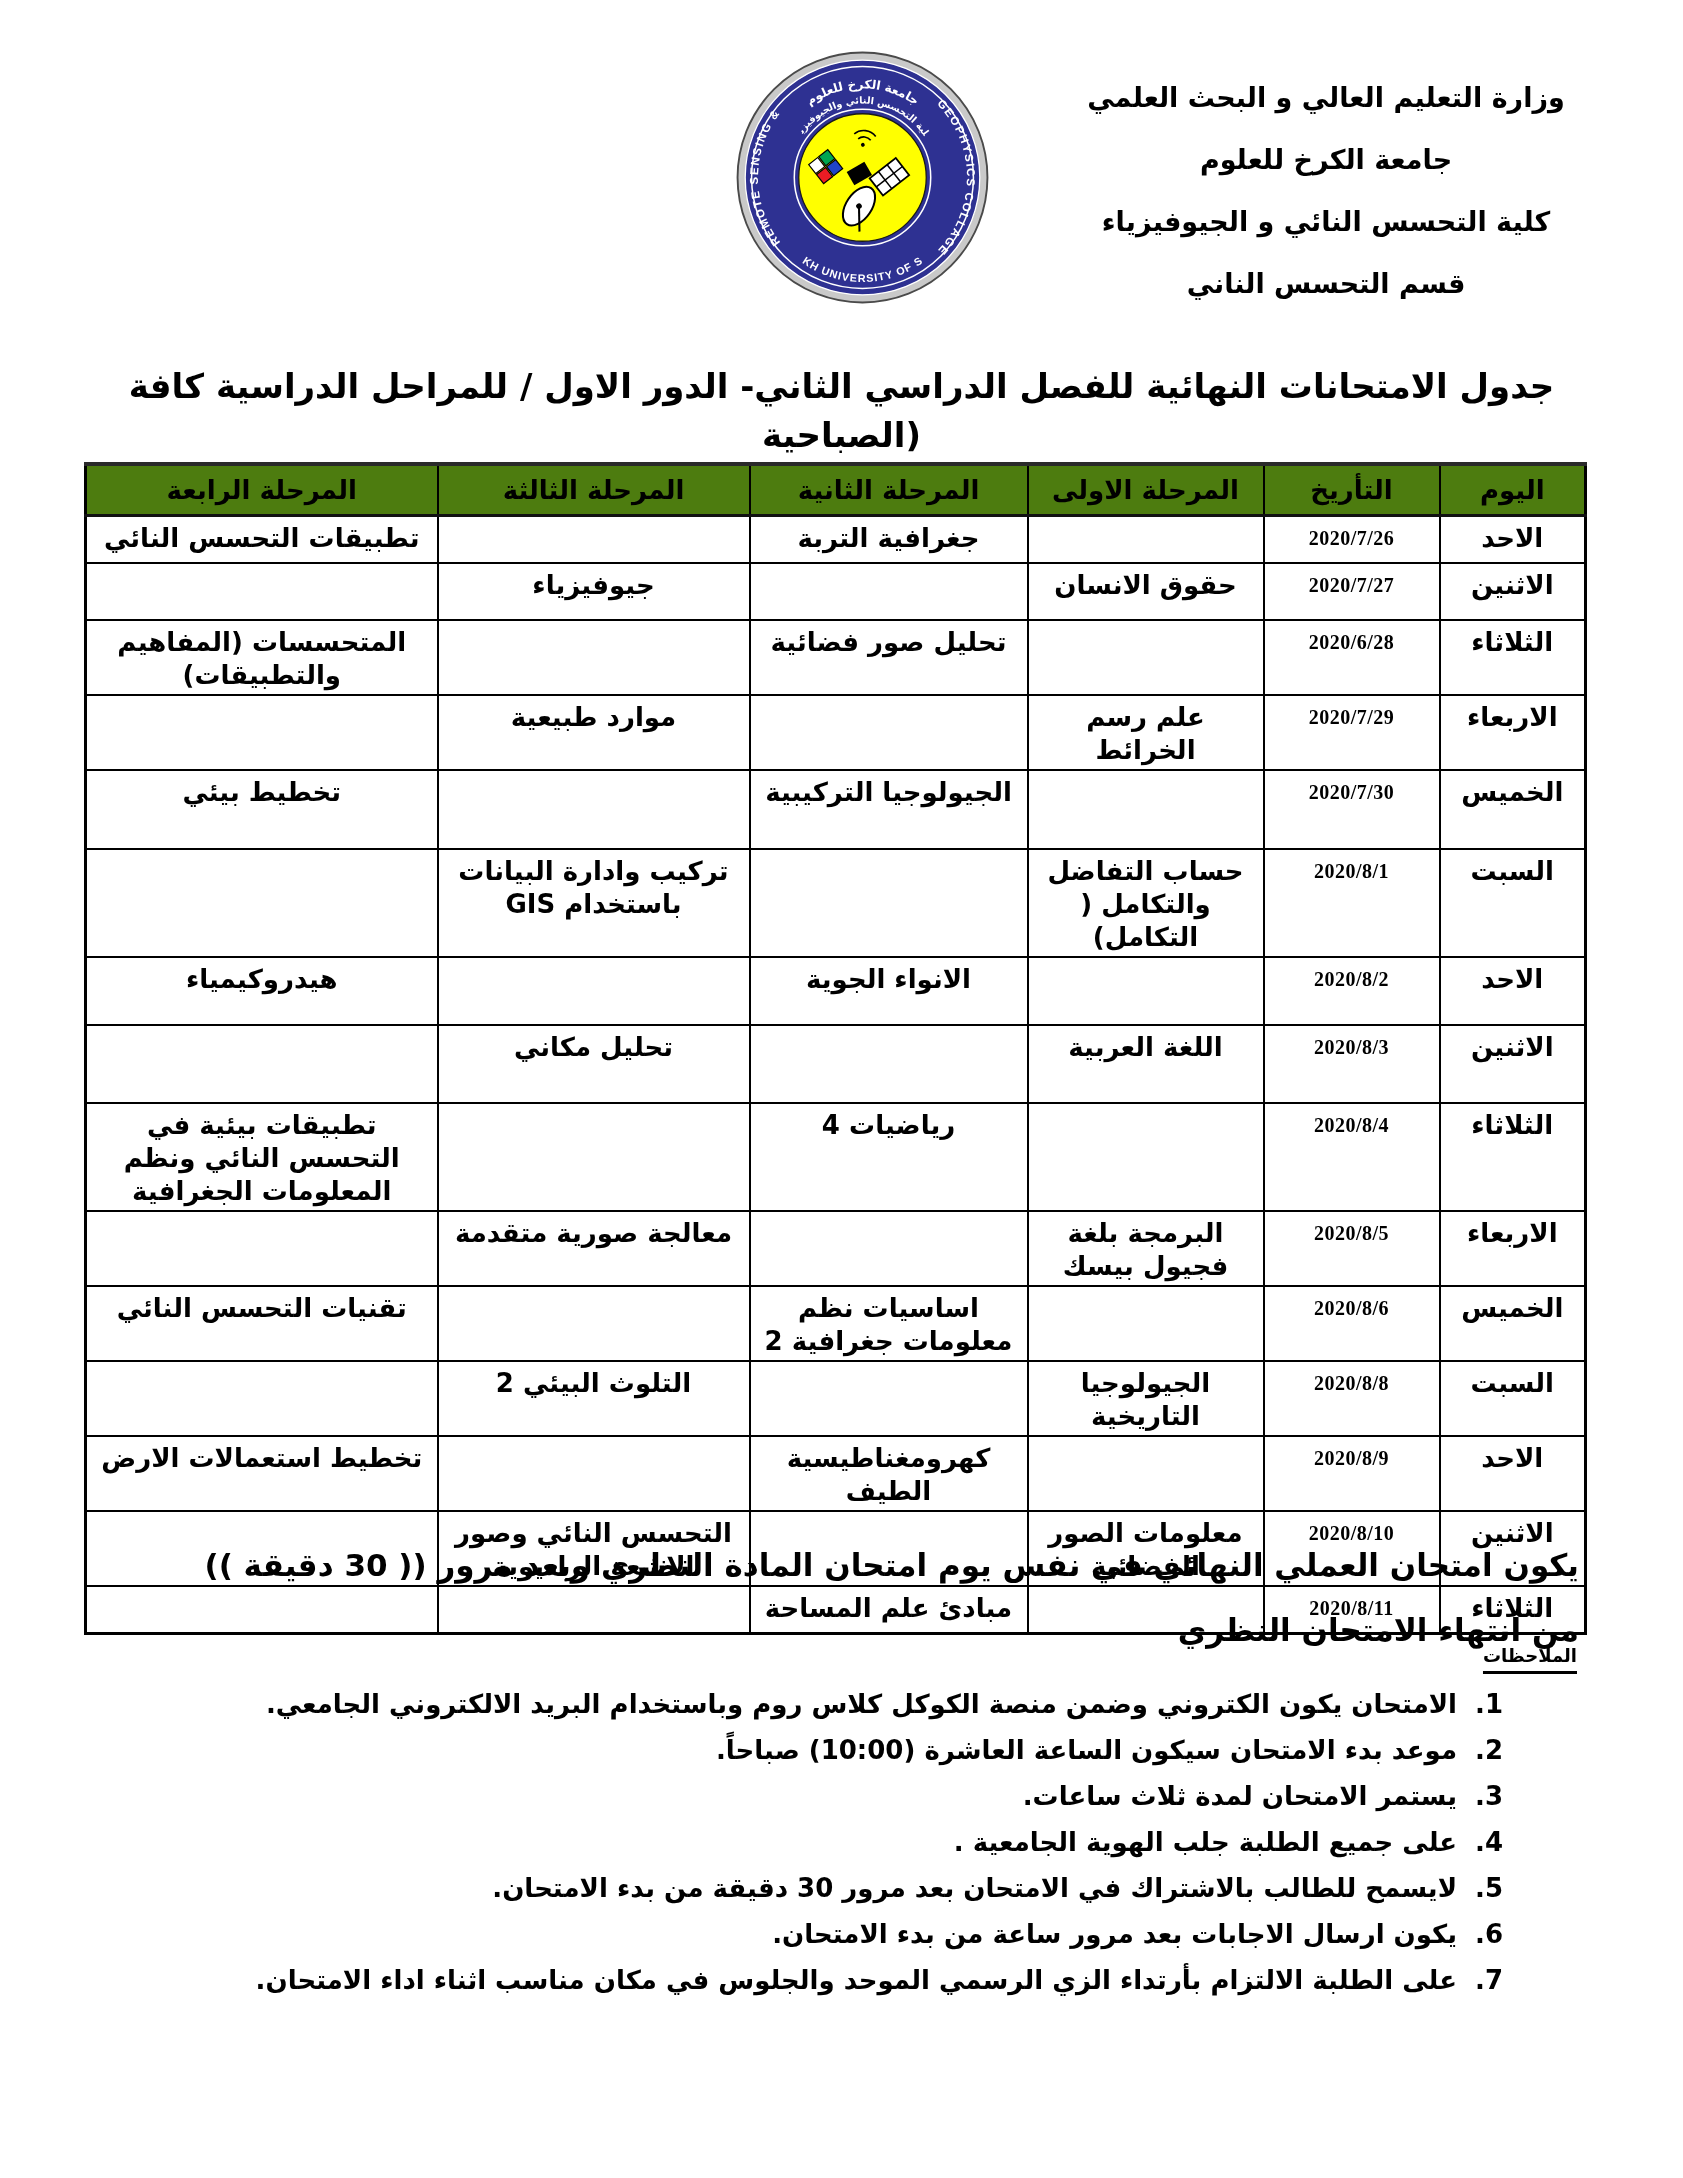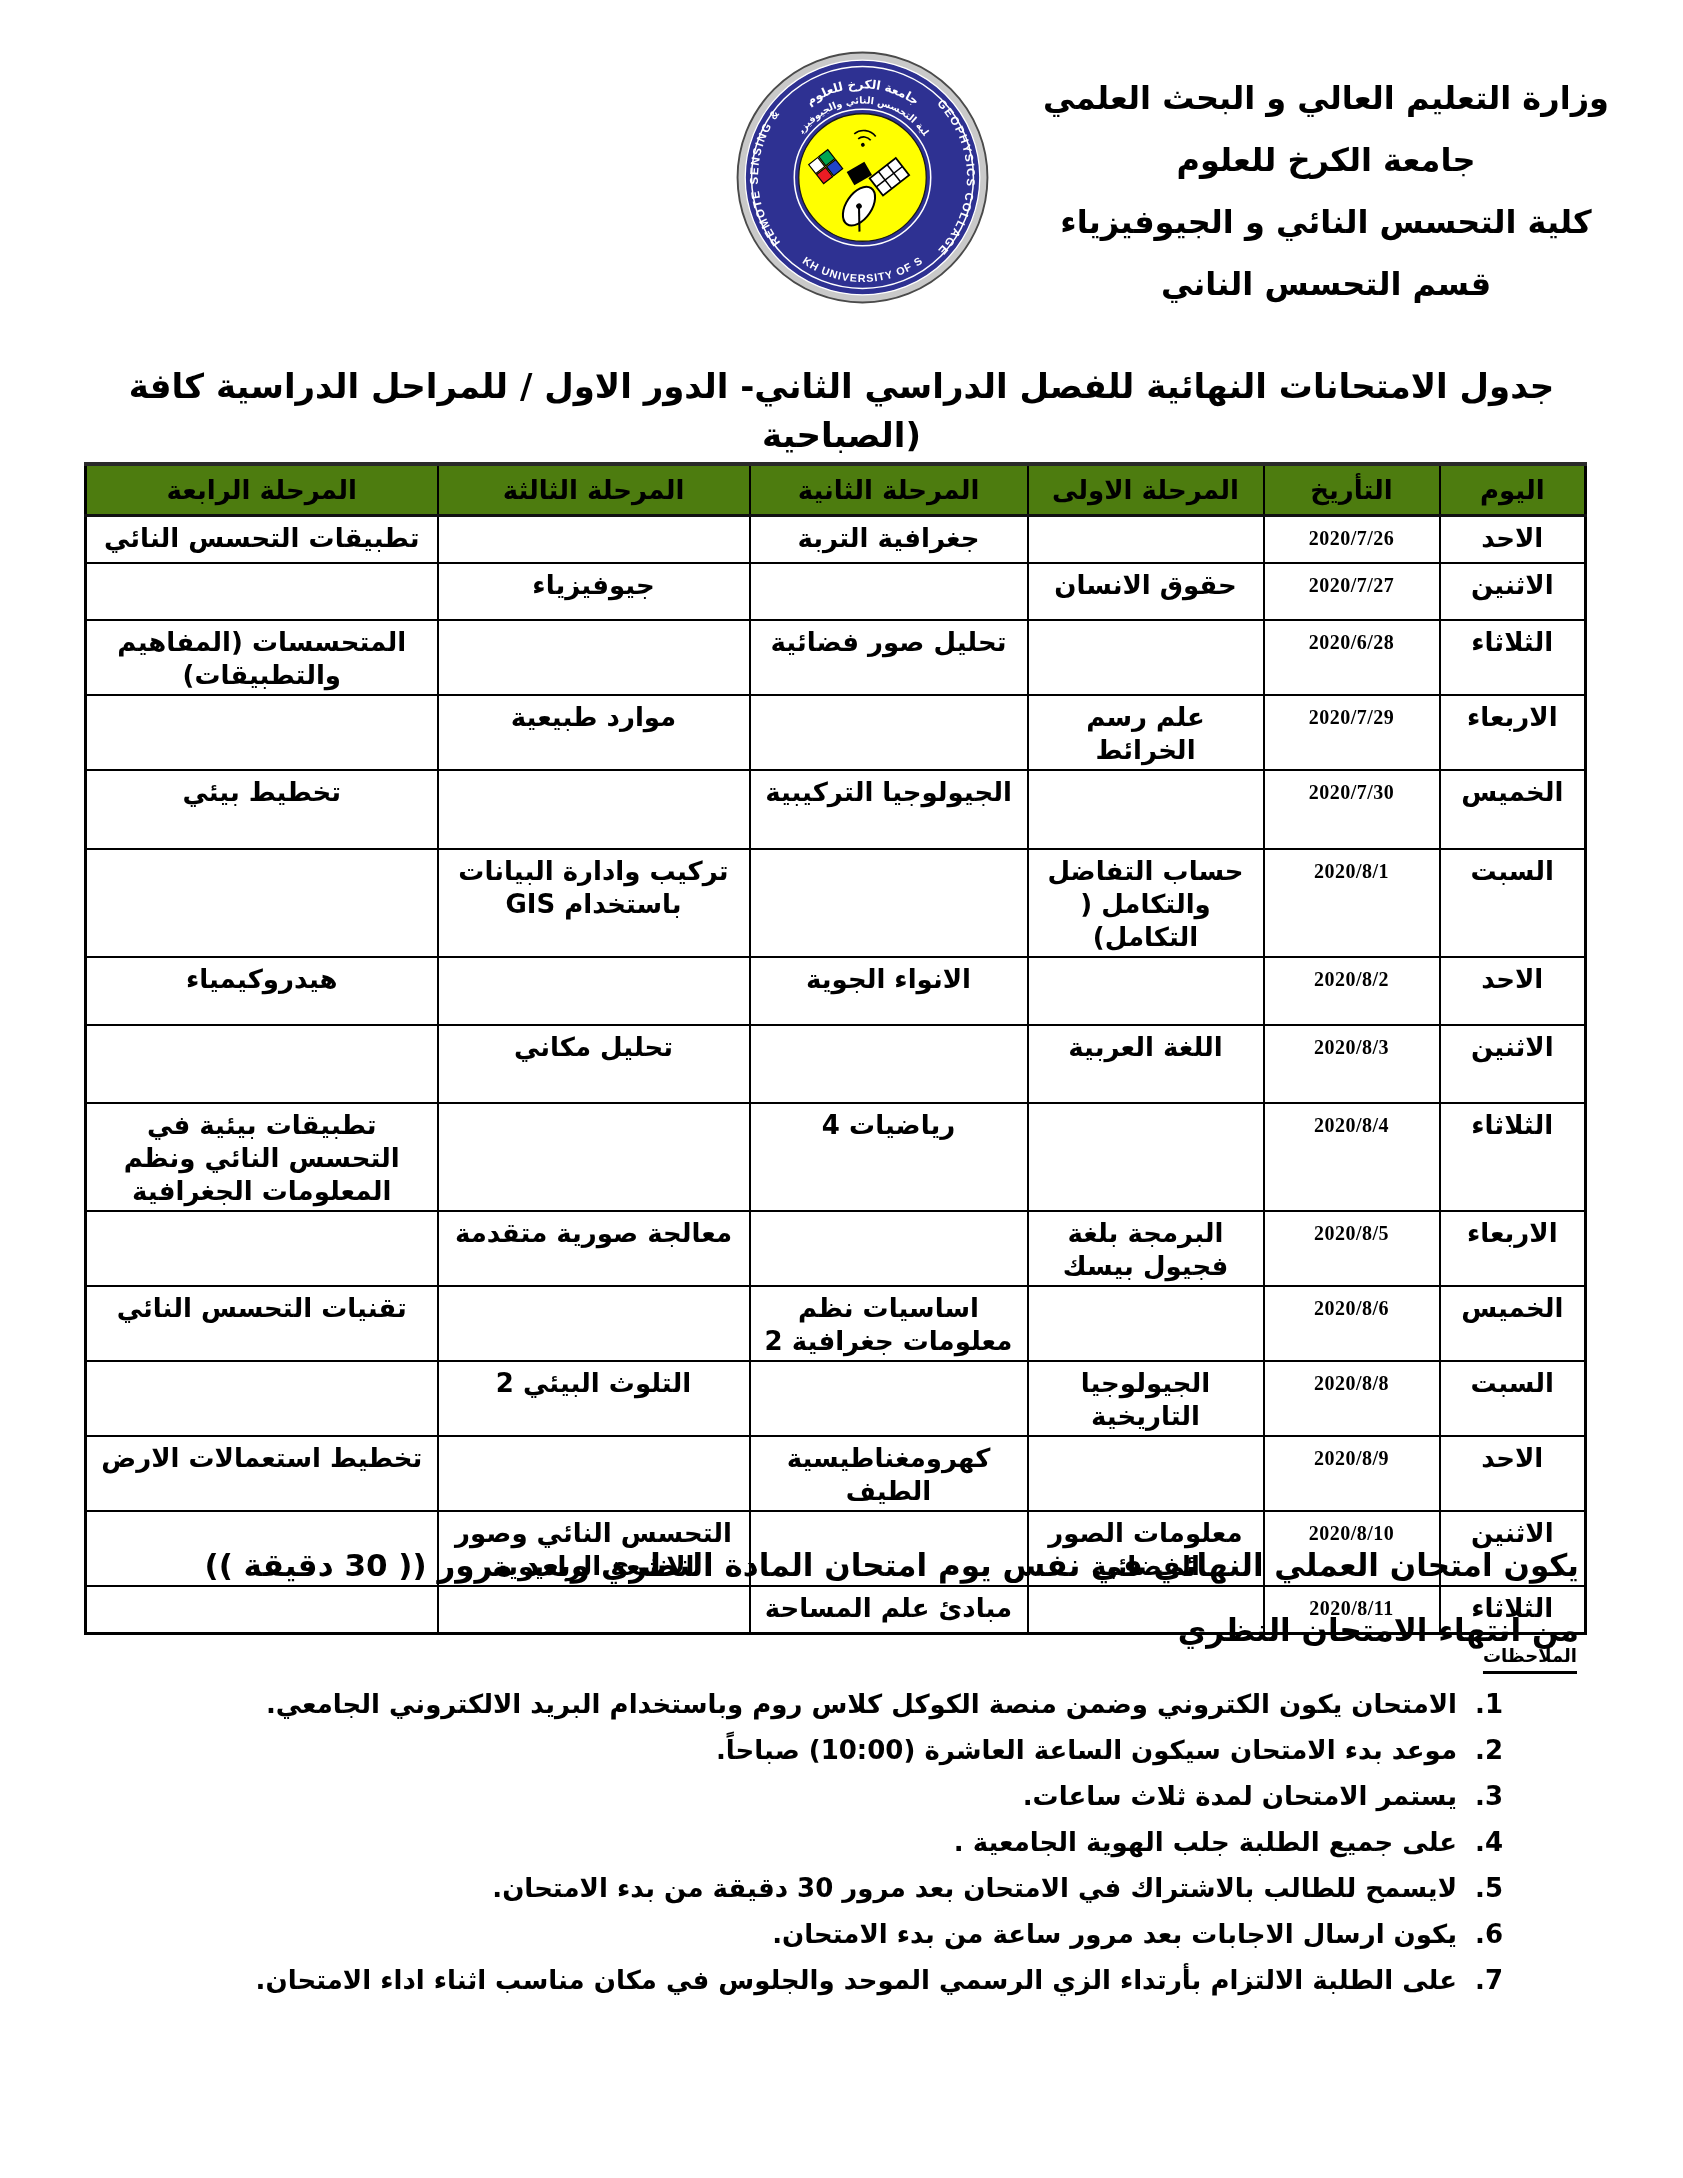--- a/index.html
+++ b/index.html
@@ -7,21 +7,21 @@
     width:1683px;height:2178px;
     font-family:"DejaVu Sans",sans-serif;
     font-weight:bold;color:#000;
   }
   .page{position:relative;width:1683px;height:2178px;overflow:hidden;background:#fff;}
 
   
   .letterhead-text{
     position:absolute;top:67px;right:45px;width:624px;
     direction:rtl;text-align:center;
-    font-size:32px;line-height:62px;
+    font-size:27px;line-height:62px;
   }
   .logo-wrap{position:absolute;left:735px;top:50px;width:255px;height:255px;}
   .logo-wrap svg{width:100%;height:100%;}
 
   
   .doc-title{
     position:absolute;top:362px;left:59px;right:59px;
     direction:rtl;text-align:center;
     font-size:34px;line-height:49px;
   }

